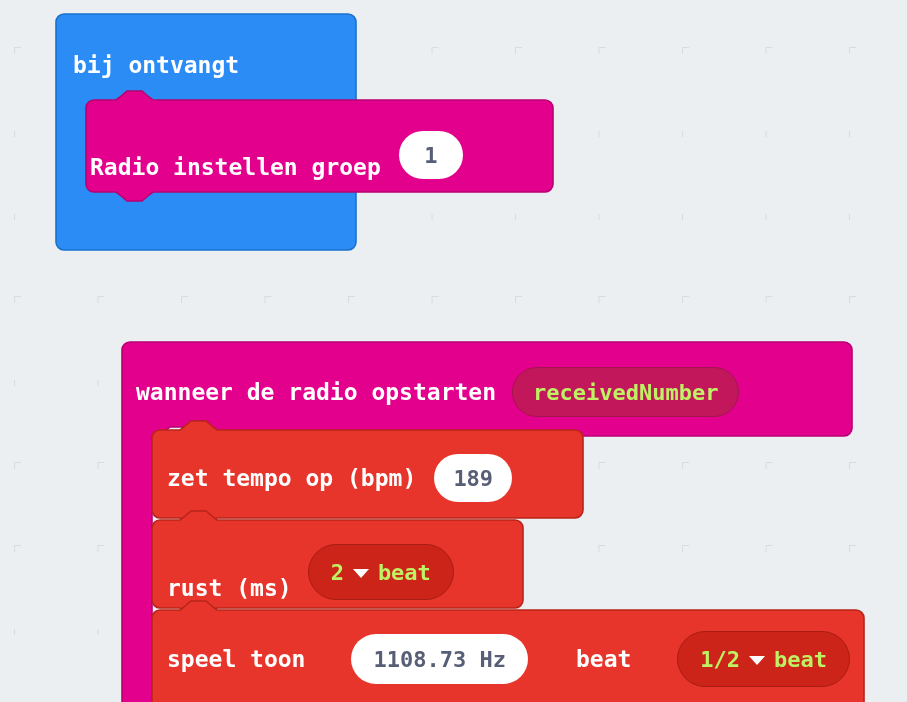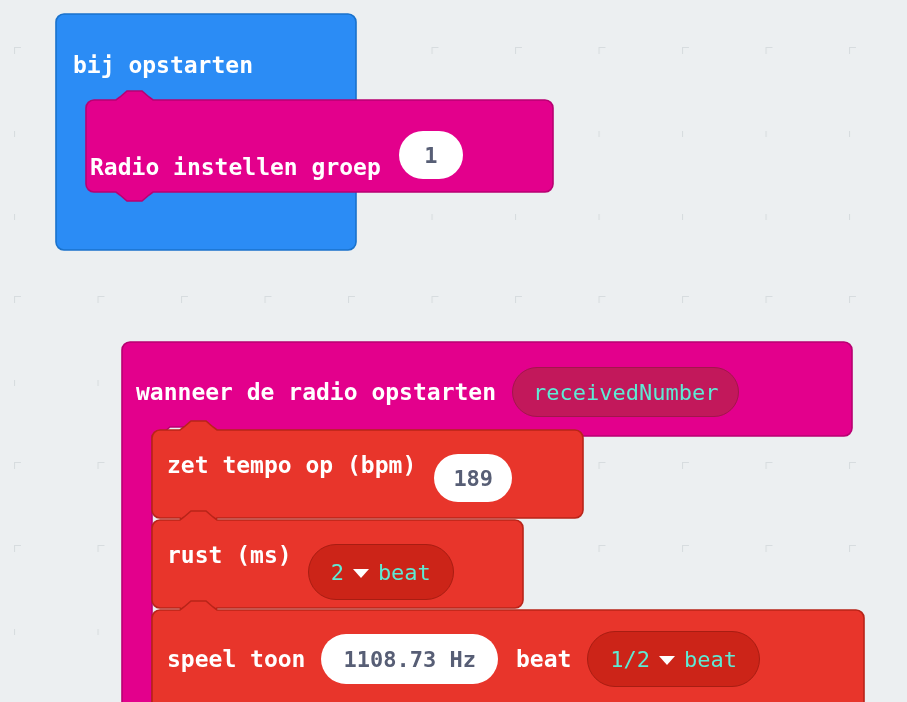--- a/index.html
+++ b/index.html
@@ -53,22 +53,22 @@
     border-radius: 999px;
     display: inline-flex;
     align-items: center;
     justify-content: center;
     white-space: nowrap;
     box-sizing: border-box;
   }
 
   
   .field-shaded {
-    color: #5eead4;
-    font-weight: normal;
+    color: #bef264;
+    font-weight: bold;
     font-size: 22px;
     border-radius: 999px;
     display: inline-flex;
     align-items: center;
     justify-content: center;
     white-space: nowrap;
     box-sizing: border-box;
   }
 
   .dd-arrow {
@@ -121,21 +121,21 @@
         L 0 232
         A 8 8 0 0 0 8 240
         L 292 240
         A 8 8 0 0 0 300 232
         L 300 12
         A 8 8 0 0 0 292 4
         Z" fill="#2b8cf5" stroke="#1a72cc" stroke-width="1.6"></path>
     </svg>
 
     <div class="row" style="left:17px; top:44px;">
-      <span class="blk-label">bij opstarten</span>
+      <span class="blk-label">bij ontvangt</span>
     </div>
   </div>
 
   <div class="blk" style="left:86px; top:99px; width:468px; height:96px;">
     <svg class="shell" width="470" height="98" viewBox="0 0 470 98">
       <path d="
         M 8 1
         A 8 8 0 0 0 0 9
         L 0 85
         A 8 8 0 0 0 8 93
@@ -212,21 +212,21 @@
         A 8 8 0 0 0 423 1
         L 65 1
         L 61 -2
         L 54 -8
         L 39 -8
         L 32 -2
         L 28 1
         Z" fill="#e8352b" stroke="#b82419" stroke-width="1.6"></path>
     </svg>
 
-    <div class="row" style="left:15px; top:25px; align-items:flex-start;">
+    <div class="row" style="left:15px; top:25px; align-items:center;">
       <span class="blk-label">zet tempo op (bpm)</span>
       <span class="field-white" style="width:78px; height:48px; margin-left:18px;">189</span>
     </div>
   </div>
 
   <div class="blk" style="left:152px; top:519px; width:372px; height:90px;">
     <svg class="shell" width="374" height="92" viewBox="0 0 374 92">
       <path d="
         M 8 1
         A 8 8 0 0 0 0 9
@@ -244,21 +244,21 @@
         A 8 8 0 0 0 363 1
         L 65 1
         L 61 -2
         L 54 -8
         L 39 -8
         L 32 -2
         L 28 1
         Z" fill="#e8352b" stroke="#b82419" stroke-width="1.6"></path>
     </svg>
 
-    <div class="row" style="left:15px; top:25px; align-items:flex-start;">
+    <div class="row" style="left:15px; top:25px; align-items:flex-end;">
       <span class="blk-label">rust (ms)</span>
       <span class="field-shaded" style="background:#cc2418; border:1.5px solid #a81d12;
                    height:56px; padding:0 22px; margin-left:16px;">
         <span>2</span>
         <span class="dd-arrow"></span>
         <span>beat</span>
       </span>
     </div>
   </div>
 
@@ -273,21 +273,21 @@
         A 8 8 0 0 0 704 1
         L 65 1
         L 61 -2
         L 54 -8
         L 39 -8
         L 32 -2
         L 28 1
         Z" fill="#e8352b" stroke="#b82419" stroke-width="1.6"></path>
     </svg>
 
-    <div class="row" style="left:15px; top:22px; align-items:center;">
+    <div class="row" style="left:15px; top:22px; align-items:center;gap:30px;">
       <span class="blk-label">speel toon</span>
       <span class="field-white" style="height:50px; padding:10px 22px; margin-left:16px;">1108.73 Hz</span>
       <span class="blk-label" style="margin-left:18px;">beat</span>
       <span class="field-shaded" style="background:#cc2418; border:1.5px solid #a81d12;
                    height:56px; padding:8px 22px; margin-left:16px;">
         <span>1/2</span>
         <span class="dd-arrow"></span>
         <span>beat</span>
       </span>
     </div>

